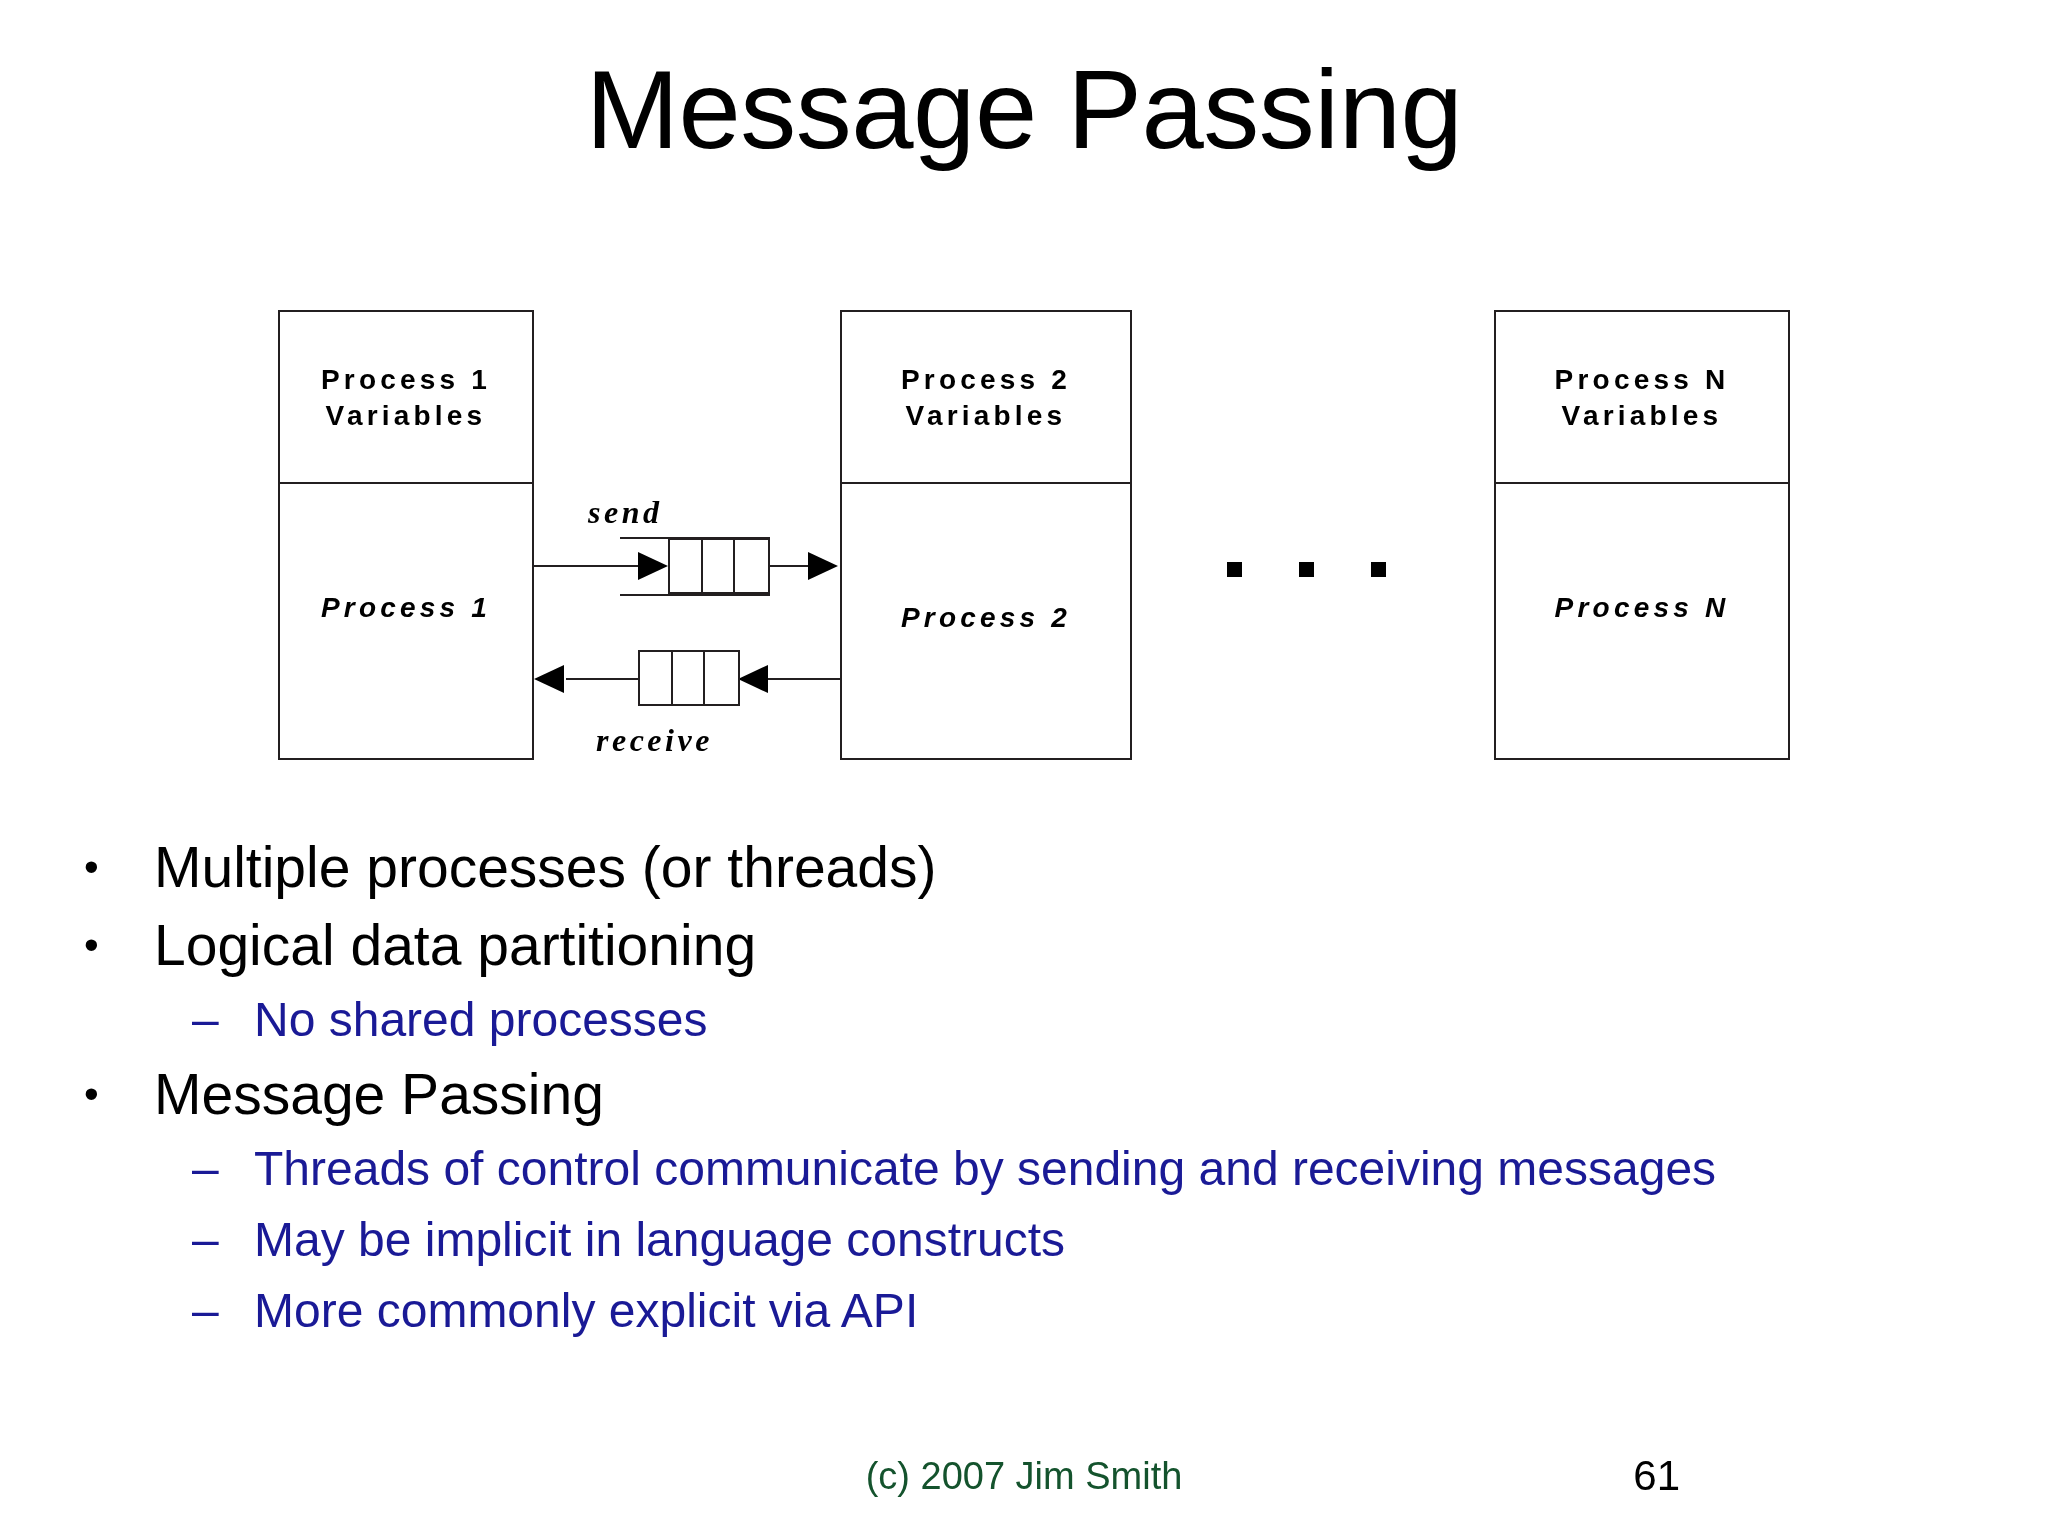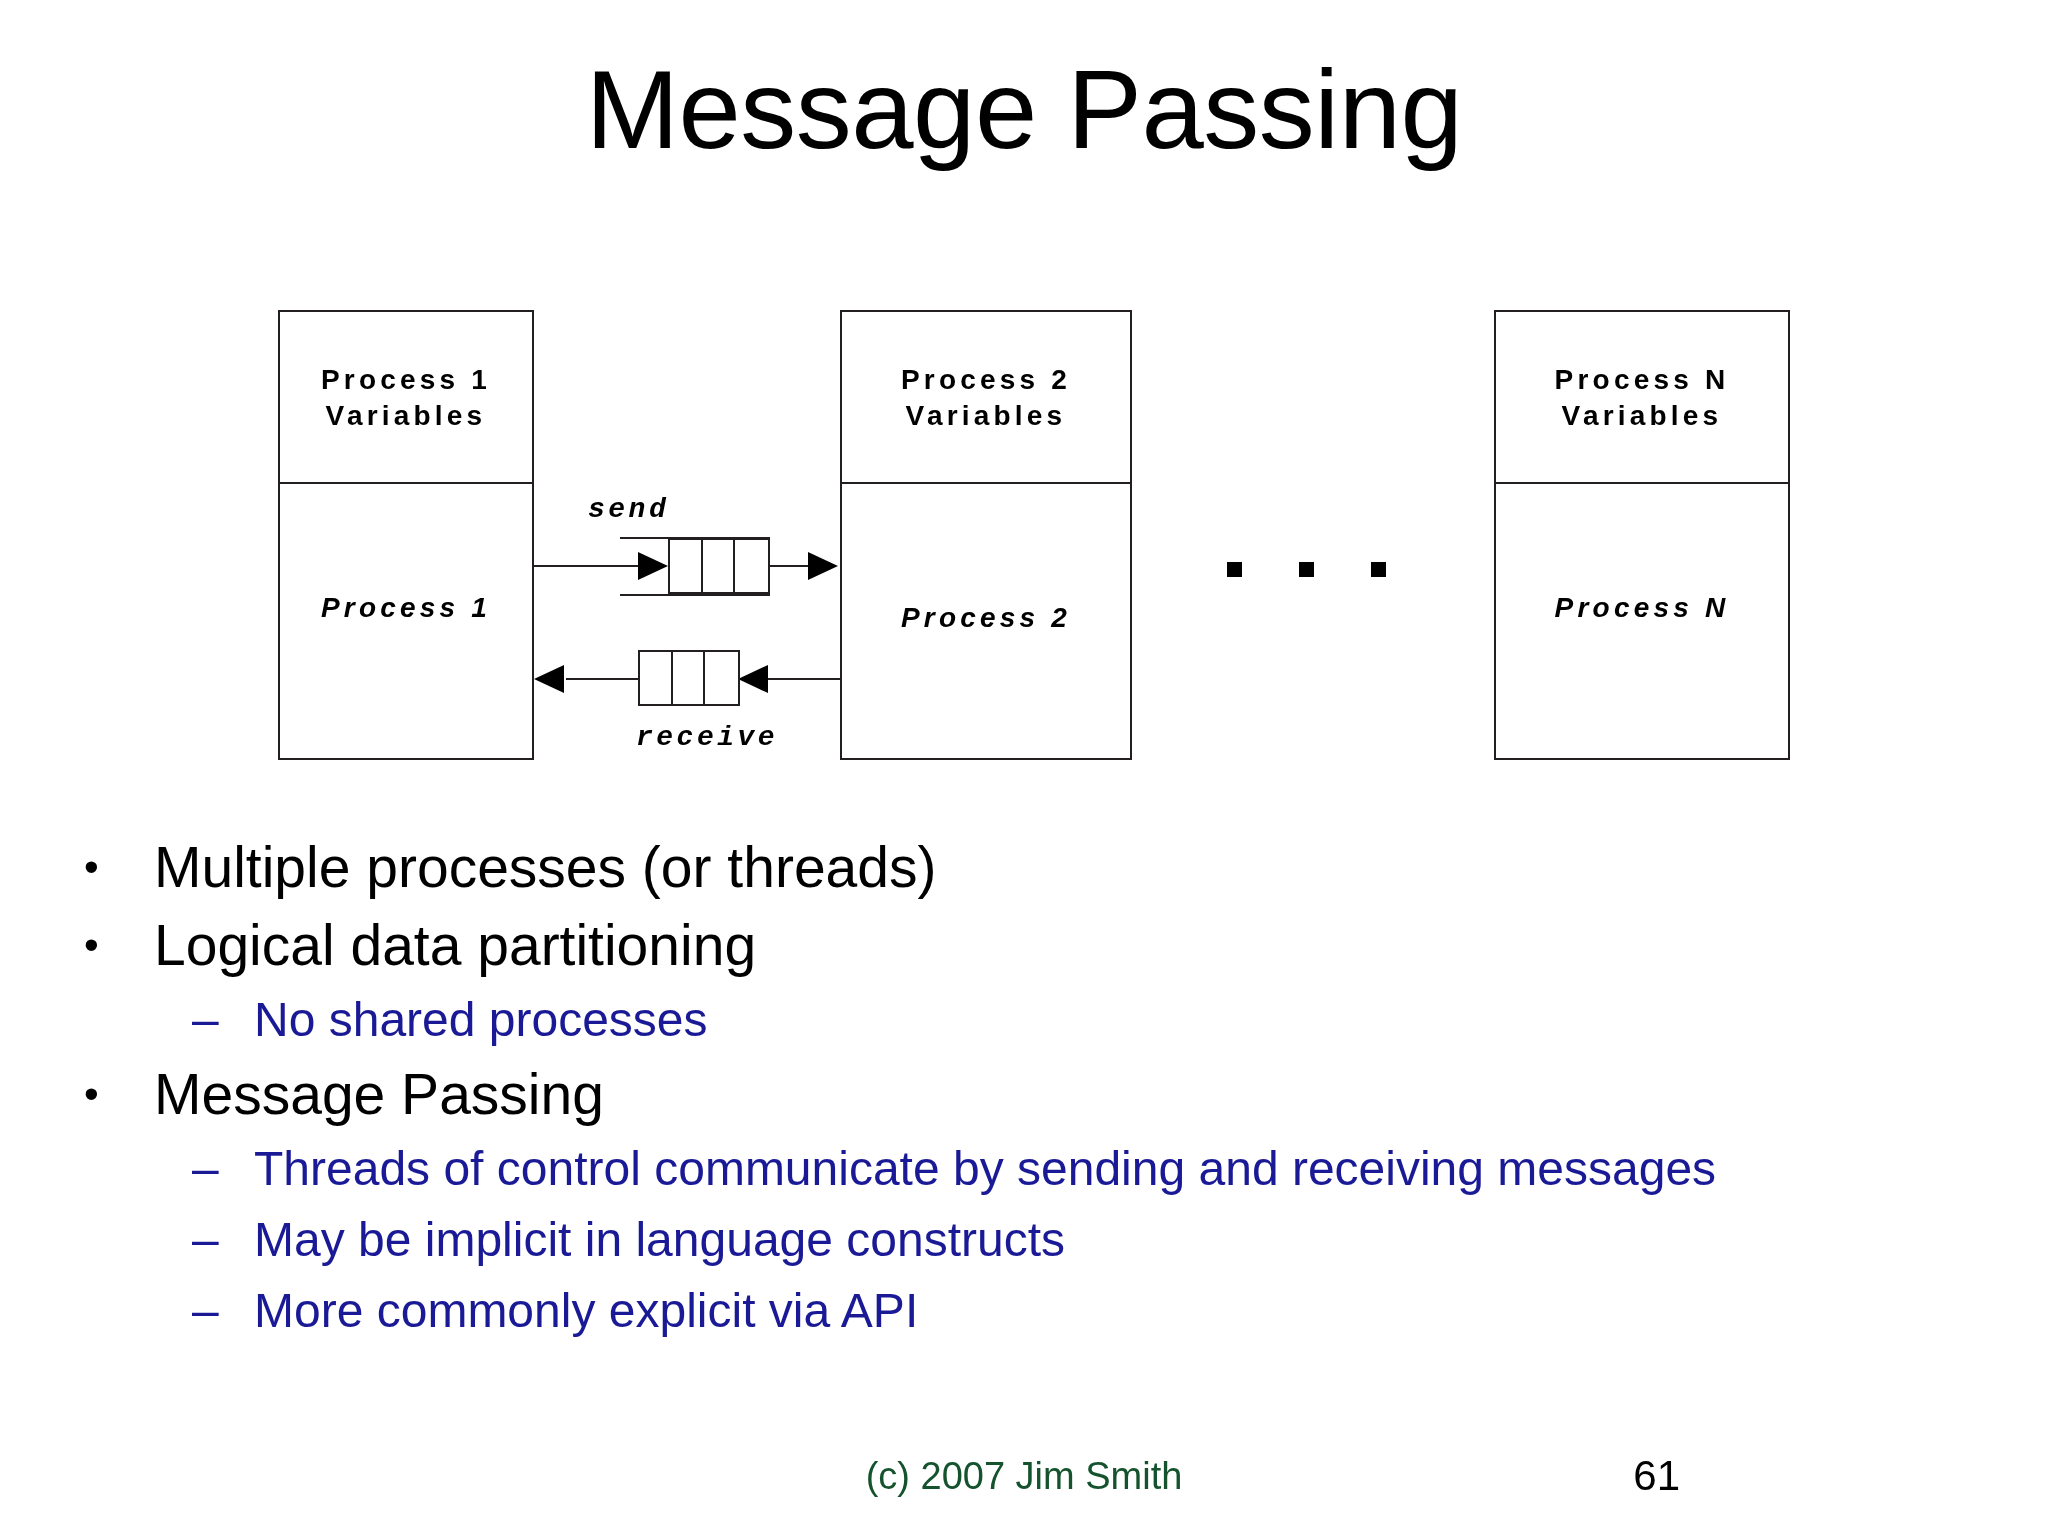--- a/index.html
+++ b/index.html
@@ -115,24 +115,24 @@
   .arrow-left {
     position: absolute;
     width: 0; height: 0;
     border-top: 14px solid transparent;
     border-bottom: 14px solid transparent;
     border-right: 30px solid #000000;
   }
 
   .flow-label {
     position: absolute;
-    font-family: Liberation Mono, monospace;
+    font-family: Liberation Serif, serif;
     font-weight: bold;
     font-style: italic;
-    font-size: 28px;
+    font-size: 32px;
     letter-spacing: 3.5px;
     color: #000000;
     white-space: nowrap;
   }
 
   .ellipsis {
     position: absolute;
     display: flex;
     align-items: center;
   }
@@ -263,21 +263,21 @@
 
   <div class="queue" style="left:638px; top:650px; width:102px; height:56px;">
     <div class="cell" style="width:34px;"></div>
     <div class="cell" style="width:34px;"></div>
     <div class="cell" style="width:34px;"></div>
   </div>
 
   <div class="hline" style="left:566px; top:678px; width:74px;"></div>
   <div class="arrow-left" style="left:534px; top:665px;"></div>
 
-  <div class="flow-label" style="left:596px; top:722px;margin-left:40px;">receive</div>
+  <div class="flow-label" style="left:596px; top:722px;">receive</div>
 
   <div class="ellipsis" style="left:1227px; top:562px;">
     <div class="dot"></div>
     <div class="dot"></div>
     <div class="dot"></div>
   </div>
 
 </div>
 
 <div class="bullets">

